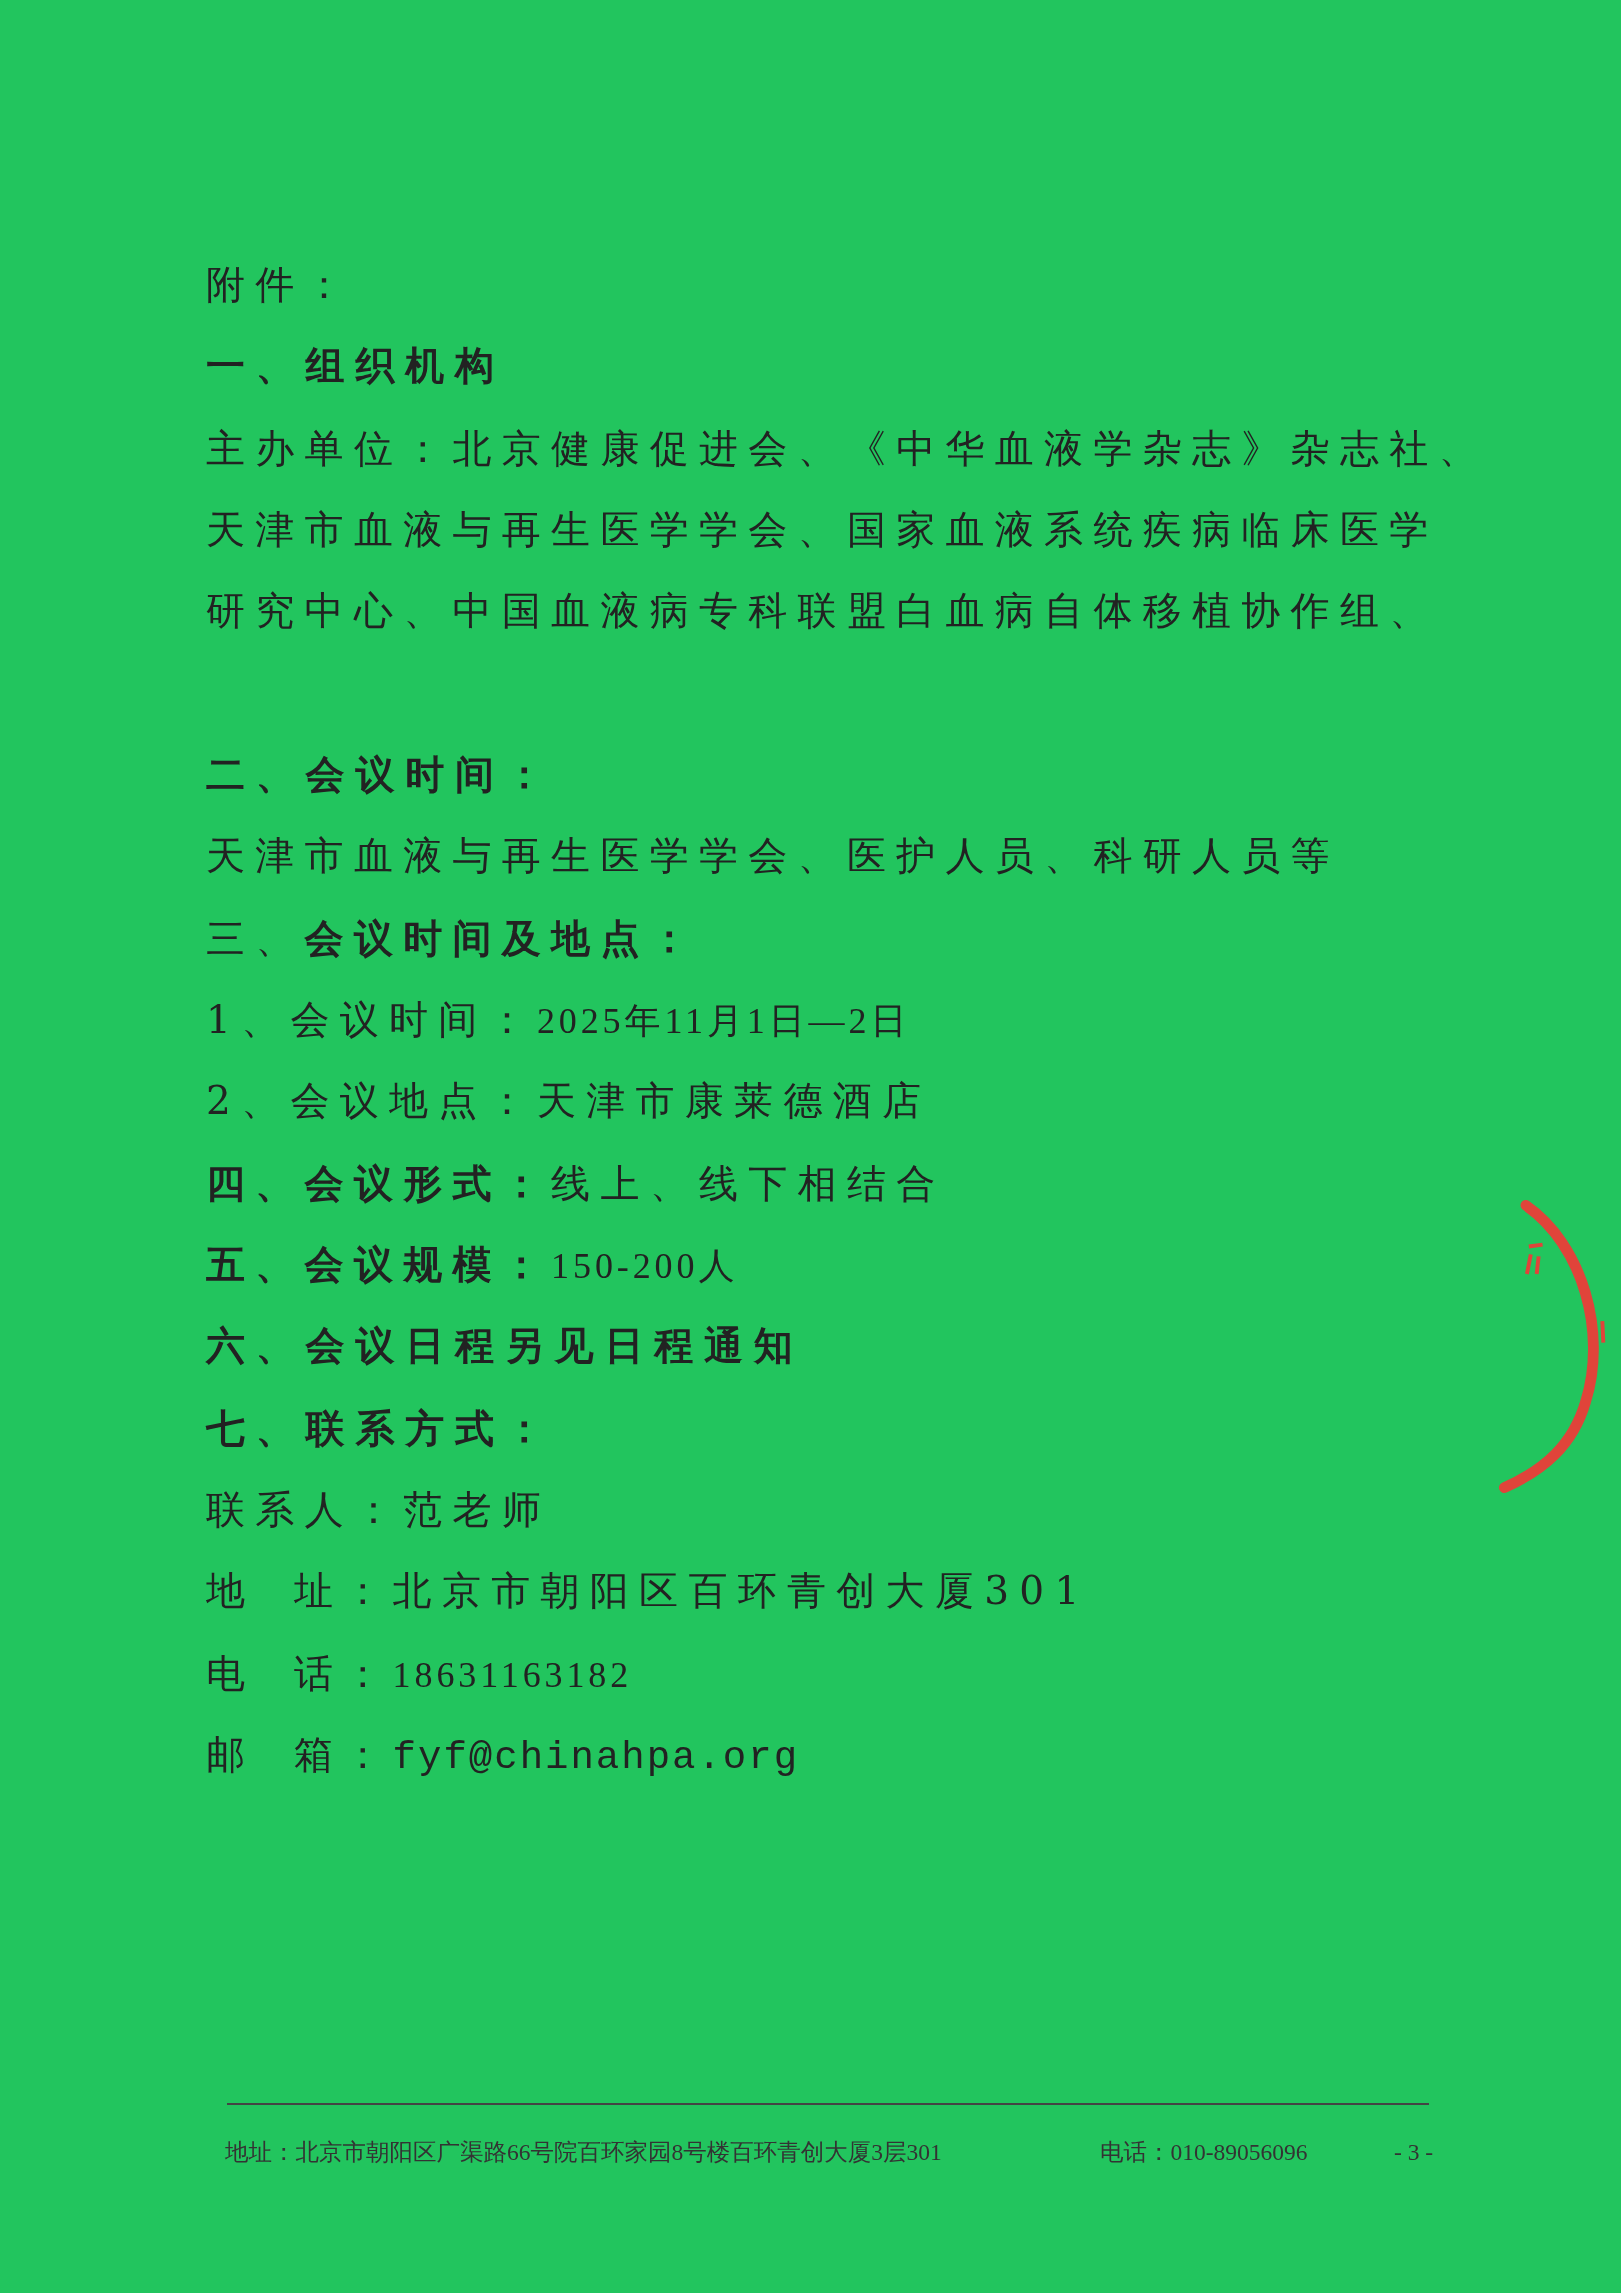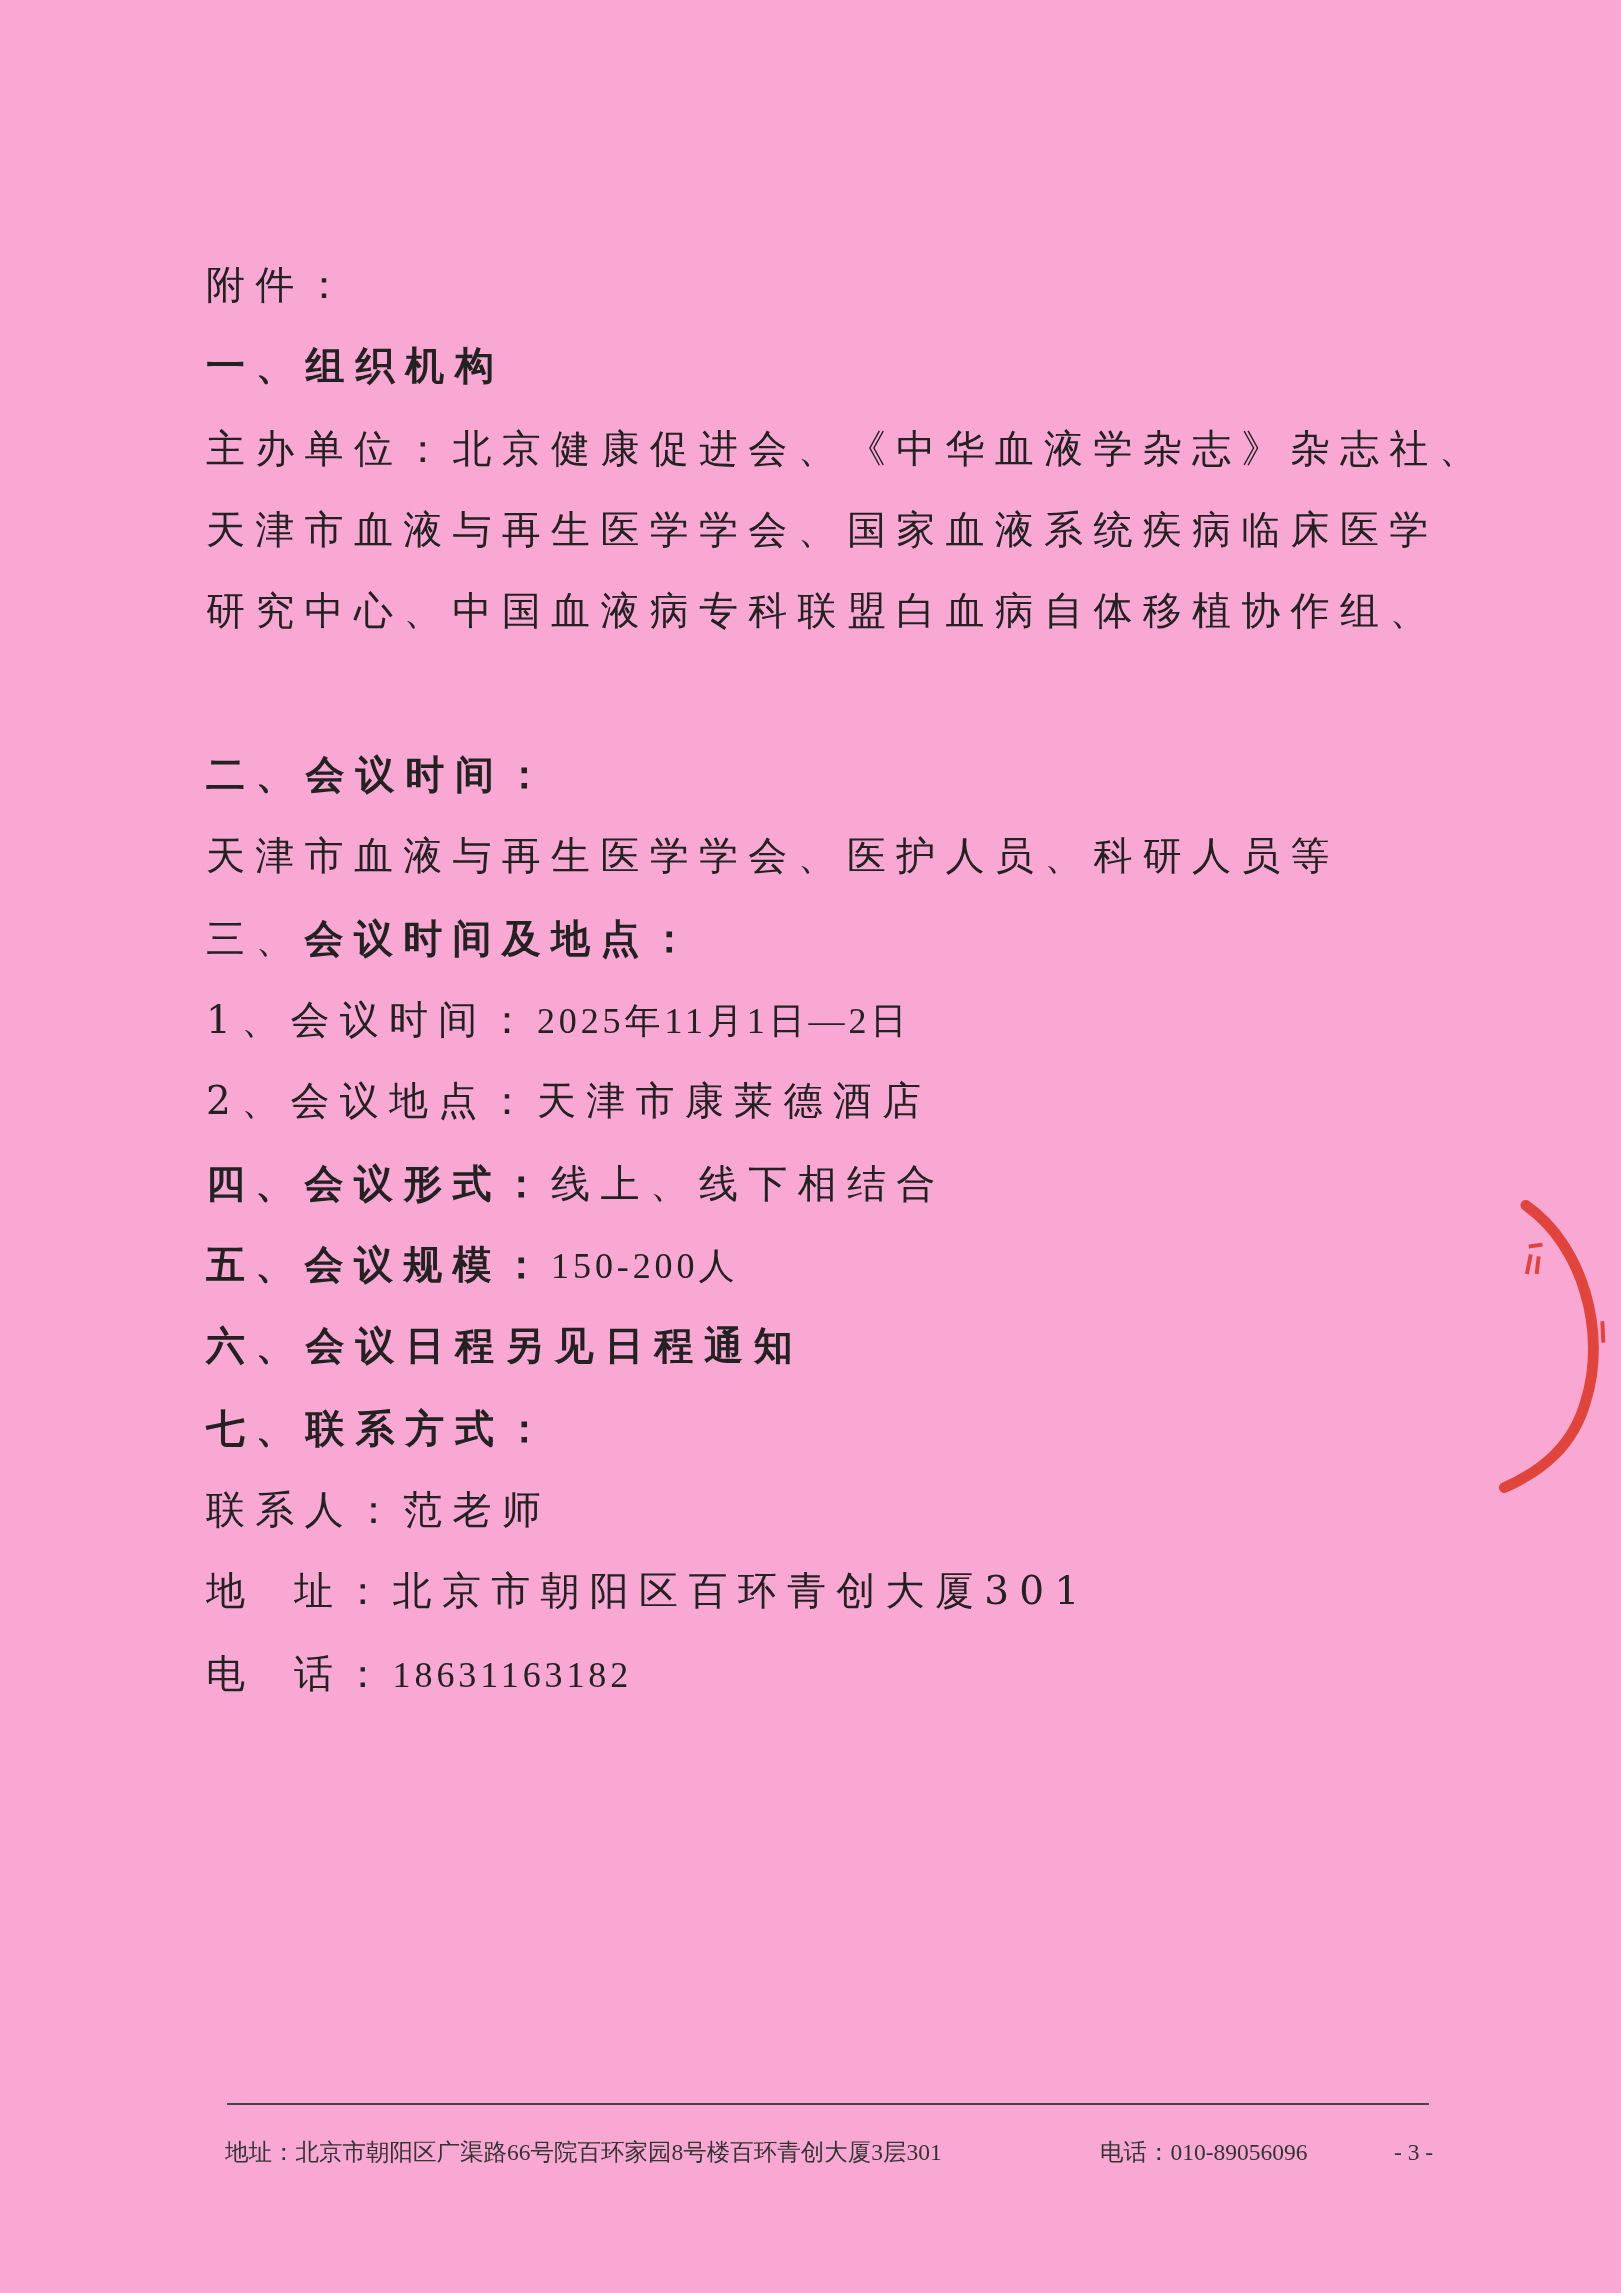--- a/index.html
+++ b/index.html
@@ -1,18 +1,18 @@
 <!DOCTYPE html>
 <html><head>
 <meta charset="utf-8">
 <style>
   html, body { margin: 0; padding: 0; background: #ffffff; }
   body { width: 1621px; height: 2294px; position: relative; overflow: hidden;
          font-family: "DejaVu Serif", "Liberation Serif", serif; color: #222222; }
-  .page { position: absolute; left: 0; top: 0; width: 1621px; height: 2294px; background: #f9a8d4; }
+  .page { position: absolute; left: 0; top: 0; width: 1621px; height: 2294px; background: #22c55e; }
   .line { position: absolute; left: 206px; height: 59px; line-height: 59px;
           font-size: 39px; letter-spacing: 10.3px; white-space: nowrap; }
   .line.head { font-family: "DejaVu Sans", "Liberation Sans", sans-serif; font-weight: bold; letter-spacing: 10.8px; }
   .b { font-family: Liberation Mono, monospace; font-weight: bold; text-align: center; }
   .lbl-wide { display: inline-block; width: 196px; }
   .mono { font-family: "Liberation Mono", "DejaVu Sans Mono", monospace; letter-spacing: 2px; font-size: 39px; }
   .num { font-family: "Liberation Serif", serif; letter-spacing: 3.9px; font-size: 36px; }
   .footer-rule { position: absolute; left: 227px; top: 2103px; width: 1202px; height: 0; border-top: 2px solid #444; }
   .footer { position: absolute; top: 2135px; height: 35px; line-height: 35px; font-family: "Liberation Serif", "DejaVu Serif", serif; font-size: 23.5px; color: #333; white-space: nowrap; }
   .seal { position: absolute; left: 1470px; top: 1176px; width: 151px; height: 343px; }
@@ -56,20 +56,23 @@
 
   <div class="line" style="top:1480px">
     <span>联系人：</span><span>范老师</span>
   </div>
   <div class="line" style="top:1561px">
     <span class="lbl-wide" style="width:88px">地</span><span>址：</span><span>北京市朝阳区百环青创大厦301</span>
   </div>
   <div class="line" style="top:1644px">
     <span class="lbl-wide" style="width:88px">电</span><span>话：</span><span class="num">18631163182</span>
   </div>
+  <div class="line" style="top:1725px">
+    <span class="lbl-wide" style="width:88px">邮</span><span>箱：</span><span class="mono">fyf@chinahpa.org</span>
+  </div>
 
   <svg class="seal" viewBox="0 0 154 350" xmlns="http://www.w3.org/2000/svg">
     <path d="M57 30 C 115 70, 140 160, 118 230 C 105 275, 75 300, 35 318" fill="none" stroke="#e0443a" stroke-width="11" stroke-linecap="round"></path>
     <path d="M60 72 L74 70 M62 80 L58 100 M70 82 L68 100" stroke="#e0443a" stroke-width="4" fill="none"></path>
     <path d="M135 148 L136 170" stroke="#e0443a" stroke-width="4" fill="none"></path>
   </svg>
 
   <div class="footer-rule"></div>
   <div class="footer" style="left:225px">地址：北京市朝阳区广渠路66号院百环家园8号楼百环青创大厦3层301</div>
   <div class="footer" style="left:1100px">电话：010-89056096</div>

